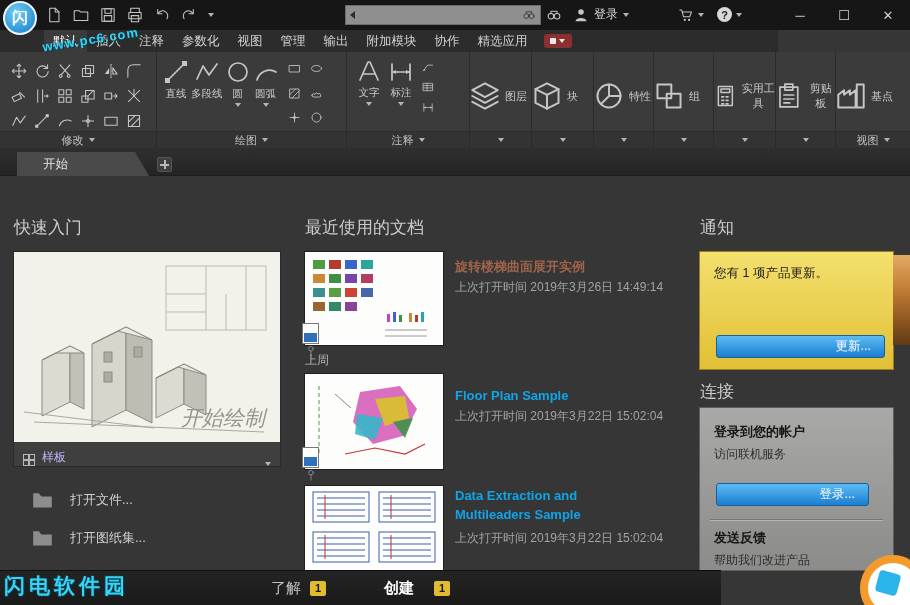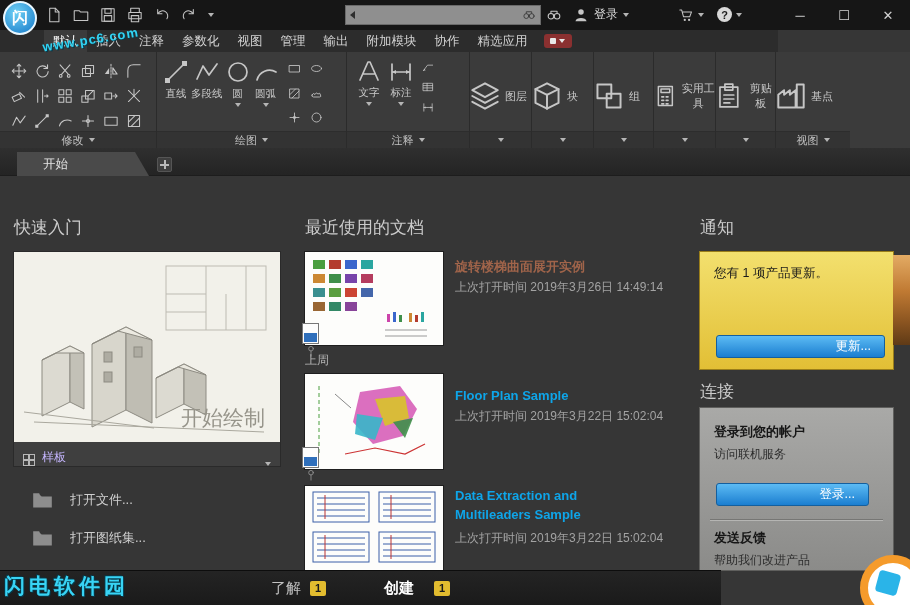--- a/index.html
+++ b/index.html
@@ -72,21 +72,21 @@
   .newtab-btn{position:absolute;left:157px;top:9px;width:15px;height:15px;border-radius:2px;background:#3e3e3e;
               border:1px solid #555;display:flex;align-items:center;justify-content:center;}
   .plus{position:relative;width:9px;height:9px;}
   .plus::before{content:"";position:absolute;left:3.5px;top:0;width:2px;height:9px;background:#b8b8b8;}
   .plus::after{content:"";position:absolute;left:0;top:3.5px;width:9px;height:2px;background:#b8b8b8;}
 
   
   .heading{position:absolute;font-size:17px;color:#cbcbcb;}
   .startcard{position:absolute;left:14px;top:252px;width:266px;height:214px;box-shadow:0 0 0 1px #2a2a2a;}
   .preview{position:relative;width:266px;height:190px;background:#f2f1ea;overflow:hidden;}
-  .start-draw-label{position:absolute;right:15px;bottom:10px;font-size:21px;color:#96948a;}
+  .start-draw-label{position:absolute;right:15px;bottom:10px;font-size:21px;color:#96948a;font-style:italic;}
   .tmpl-strip{width:266px;height:24px;background:#3f3f3f;display:flex;align-items:flex-end;padding:0 9px;
               gap:7px;font-size:12px;color:#c4b5fd;}
   .tmpl-grid{width:12px;height:12px;border:1.4px solid #b8b8b8;position:relative;}
   .tmpl-grid::before{content:"";position:absolute;left:0;top:4.3px;width:100%;height:1.4px;background:#b8b8b8;}
   .tmpl-grid::after{content:"";position:absolute;left:4.3px;top:0;width:1.4px;height:100%;background:#b8b8b8;}
   .tmpl-strip .caret{margin-left:auto;}
   .openrow{position:absolute;display:flex;align-items:center;gap:15px;font-size:13px;color:#cfcfcf;justify-content:space-between;}
   .openrow svg{width:25px;height:22px;color:#8d8d8d;}
 
   .thumb{position:absolute;width:138px;background:#fbfbf9;box-shadow:0 0 0 1px #1f1f1f;}
@@ -564,20 +564,31 @@
       <svg class="ic ic-xl">
           <use href="#sym-block"></use>
         </svg>
       <span>块</span>
     </div>
     <div class="pfoot">
         <span class="caret"></span>
       </div>
   </div>
 
+  <div class="rpanel" style="width:60px">
+    <div class="pbody bigpanel">
+      <svg class="ic ic-xl">
+          <use href="#sym-props"></use>
+        </svg>
+      <span>特性</span>
+    </div>
+    <div class="pfoot">
+        <span class="caret"></span>
+      </div>
+  </div>
 
   <div class="rpanel" style="width:60px">
     <div class="pbody bigpanel">
       <svg class="ic ic-xl">
           <use href="#sym-group"></use>
         </svg>
       <span>组</span>
     </div>
     <div class="pfoot">
         <span class="caret"></span>

